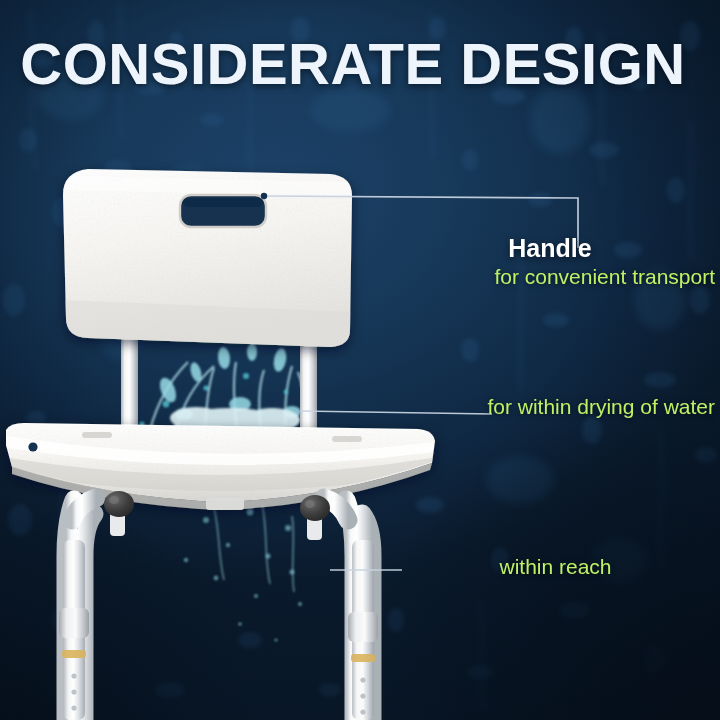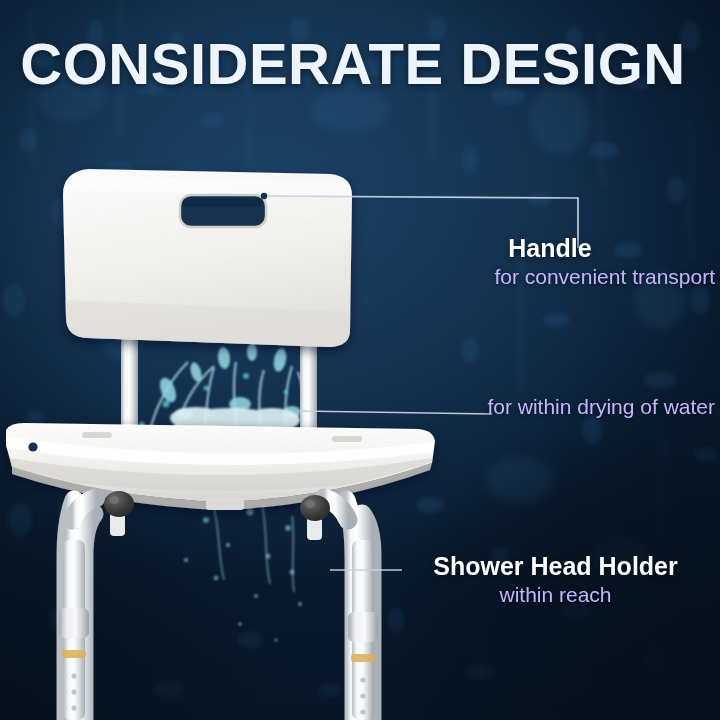--- a/index.html
+++ b/index.html
@@ -54,21 +54,21 @@
   .headline .l2 { font-size:58px; margin-top:12px; }
 
   
   .callout { position:absolute; z-index:30; text-align:center; }
   .callout .title {
     color:#ffffff; font-weight:bold; font-size:25px; line-height:1.12;
     text-shadow:0 2px 6px rgba(3,12,22,0.7);
     white-space:nowrap;
   }
   .callout .sub {
-    color:#c4b5fd; font-size:21px; line-height:1.18; font-weight:400;
+    color:#bef264; font-size:21px; line-height:1.18; font-weight:400;
     margin-top:3px;
     text-shadow:0 1px 5px rgba(3,12,22,0.7);
     white-space:nowrap;
   }
   #callout-handle { left:385px; top:234px; width:330px; }
   #callout-handle .sub { text-align:right; }
   #callout-drain  { left:395px; top:392px; width:320px; }
   #callout-drain .sub { text-align:right; }
   #callout-shower { left:393px; top:552px; width:325px; }
 
@@ -404,17 +404,16 @@
   <div class="callout" id="callout-handle">
     <div class="title">Handle</div>
     <div class="sub">for convenient transport</div>
   </div>
 
   <div class="callout" id="callout-drain">
     <div class="sub">for within drying of water</div>
   </div>
 
   <div class="callout" id="callout-shower">
-    <div class="title">Shower Head Holder</div>
     <div class="sub">within reach</div>
   </div>
 
 </div>
 
 </body></html>

